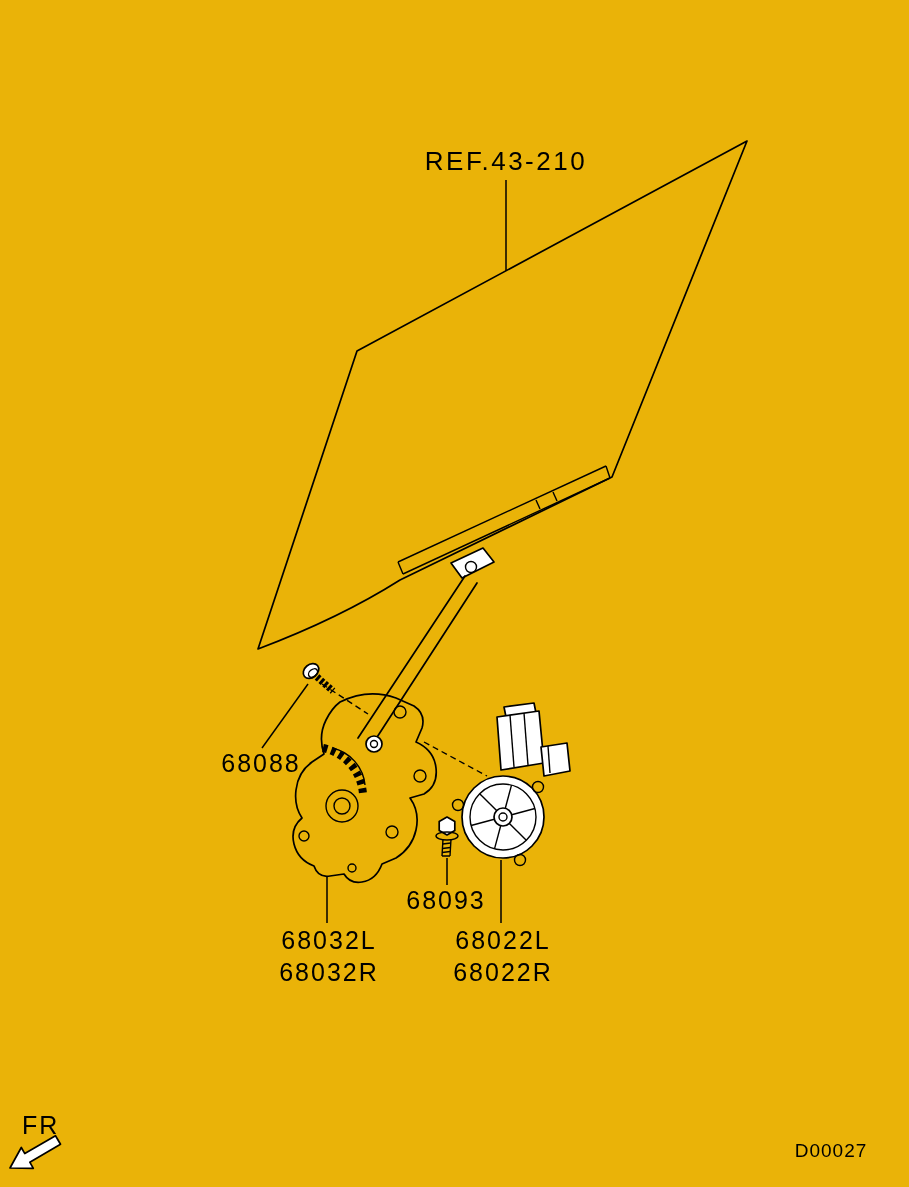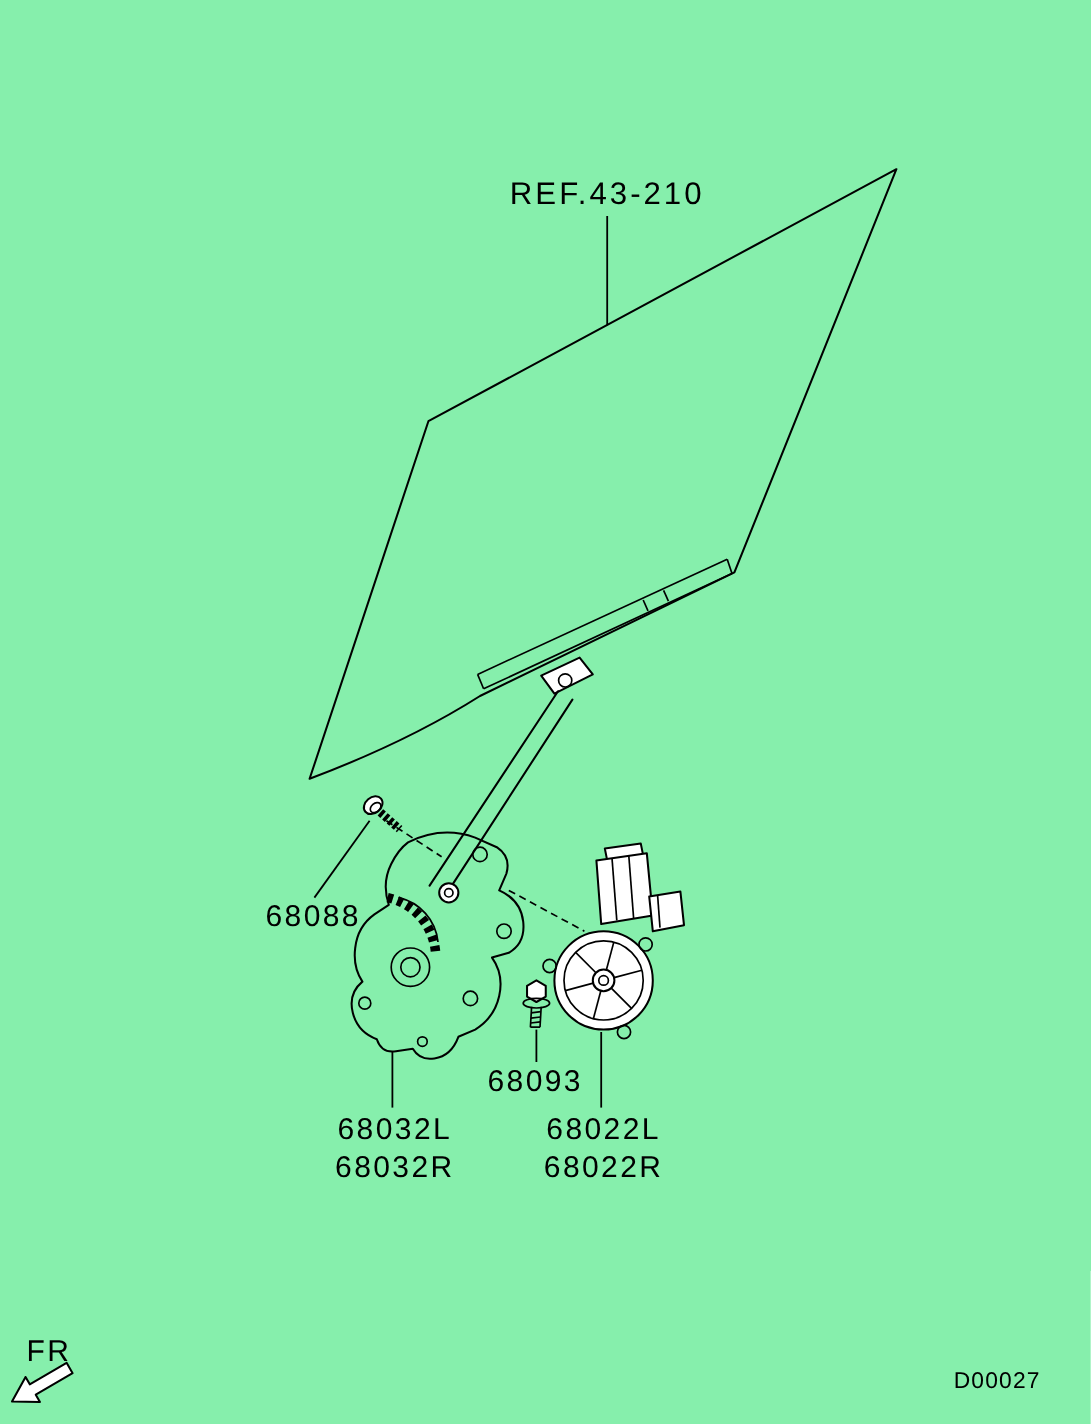--- a/index.html
+++ b/index.html
@@ -5,21 +5,21 @@
   html, body {
     margin: 0;
     padding: 0;
     background: #ffffff;
     font-family: "Liberation Sans", sans-serif;
   }
   .page {
     position: relative;
     width: 909px;
     height: 1187px;
-    background: #86efac;
+    background: #eab308;
     overflow: hidden;
     text-align: center;
   }
   svg text {
     fill: #000000;
     font-family: "Liberation Sans", sans-serif;
   }
   .part-label {
     font-size: 25px;
     letter-spacing: 2px;

